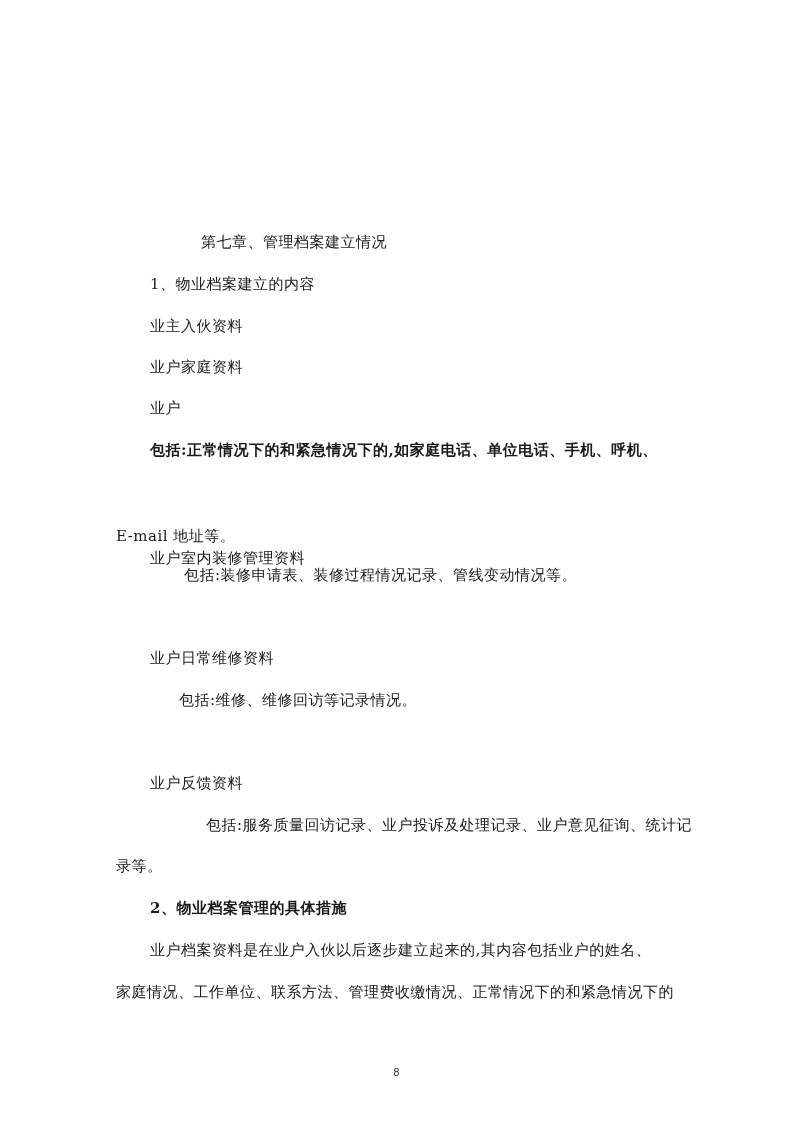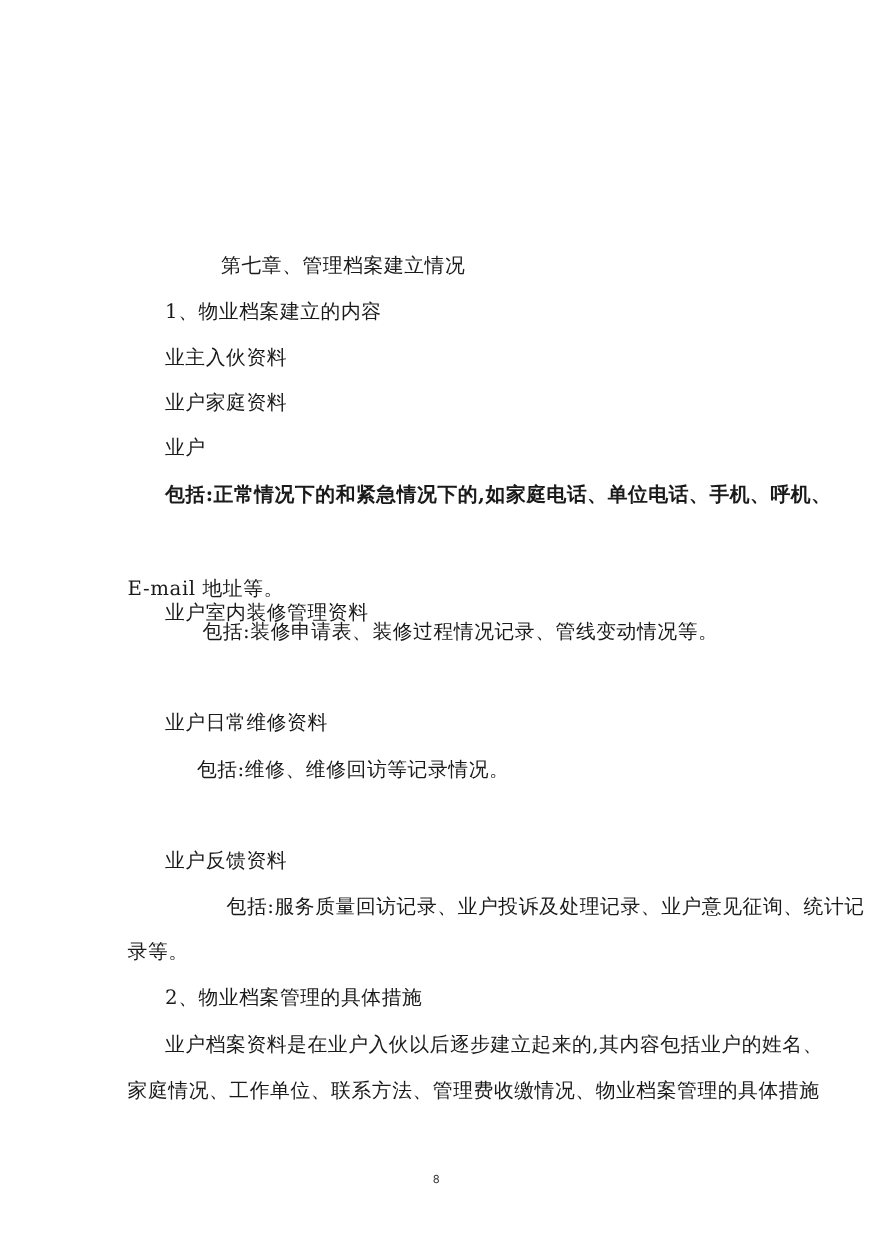--- a/index.html
+++ b/index.html
@@ -1,18 +1,18 @@
 <!DOCTYPE html>
 <html><head>
 <meta charset="utf-8">
 <style>
   html, body { margin: 0; padding: 0; background: #ffffff; }
   body { width: 793px; height: 1122px; position: relative; overflow: hidden;
          font-family: "DejaVu Serif", "Liberation Serif", serif; color: #1a1a1a; }
-  .line { position: absolute; font-size: 18px; line-height: 20px; white-space: nowrap; letter-spacing: 0.5px; }
+  .line { position: absolute; font-size: 15px; line-height: 20px; white-space: nowrap; letter-spacing: 0.5px; }
   .pagenum { position: absolute; left: 0; width: 793px; top: 1067px; text-align: center;
              font-family: "DejaVu Sans", "Liberation Sans", sans-serif; font-size: 10px; color: #333; }
 </style>
 </head>
 <body>
 
 <div>
   <div class="line" style="left:201px; top:232px;">第七章、管理档案建立情况</div>
   <div class="line" style="left:150px; top:274px;">1、物业档案建立的内容</div>
   <div class="line" style="left:150px; top:316px;">业主入伙资料</div>
@@ -20,18 +20,18 @@
   <div class="line" style="left:150px; top:398px;">业户</div>
   <div class="line" style="left:150px; top:440px;font-weight:bold;">包括:正常情况下的和紧急情况下的,如家庭电话、单位电话、手机、呼机、</div>
   <div class="line" style="left:116px; top:482px;margin-top:44px;">E-mail 地址等。</div>
   <div class="line" style="left:150px; top:524px;margin-top:24px;">业户室内装修管理资料</div>
   <div class="line" style="left:184px; top:565px;">包括:装修申请表、装修过程情况记录、管线变动情况等。</div>
   <div class="line" style="left:150px; top:648px;">业户日常维修资料</div>
   <div class="line" style="left:166px; top:690px;margin-left:13px;">包括:维修、维修回访等记录情况。</div>
   <div class="line" style="left:150px; top:773px;">业户反馈资料</div>
   <div class="line" style="left:166px; top:815px;margin-left:40px;">包括:服务质量回访记录、业户投诉及处理记录、业户意见征询、统计记</div>
   <div class="line" style="left:116px; top:856px;">录等。</div>
-  <div class="line" style="left:150px; top:898px;">2、物业档案管理的具体措施</div>
+  <div class="line" style="left:150px; top:898px;font-weight:bold;">2、物业档案管理的具体措施</div>
   <div class="line" style="left:150px; top:940px;">业户档案资料是在业户入伙以后逐步建立起来的,其内容包括业户的姓名、</div>
-  <div class="line" style="left:116px; top:982px;">家庭情况、工作单位、联系方法、管理费收缴情况、物业档案管理的具体措施</div>
+  <div class="line" style="left:116px; top:982px;">家庭情况、工作单位、联系方法、管理费收缴情况、正常情况下的和紧急情况下的</div>
 </div>
 
 <div class="pagenum">8</div>
 
 </body></html>

